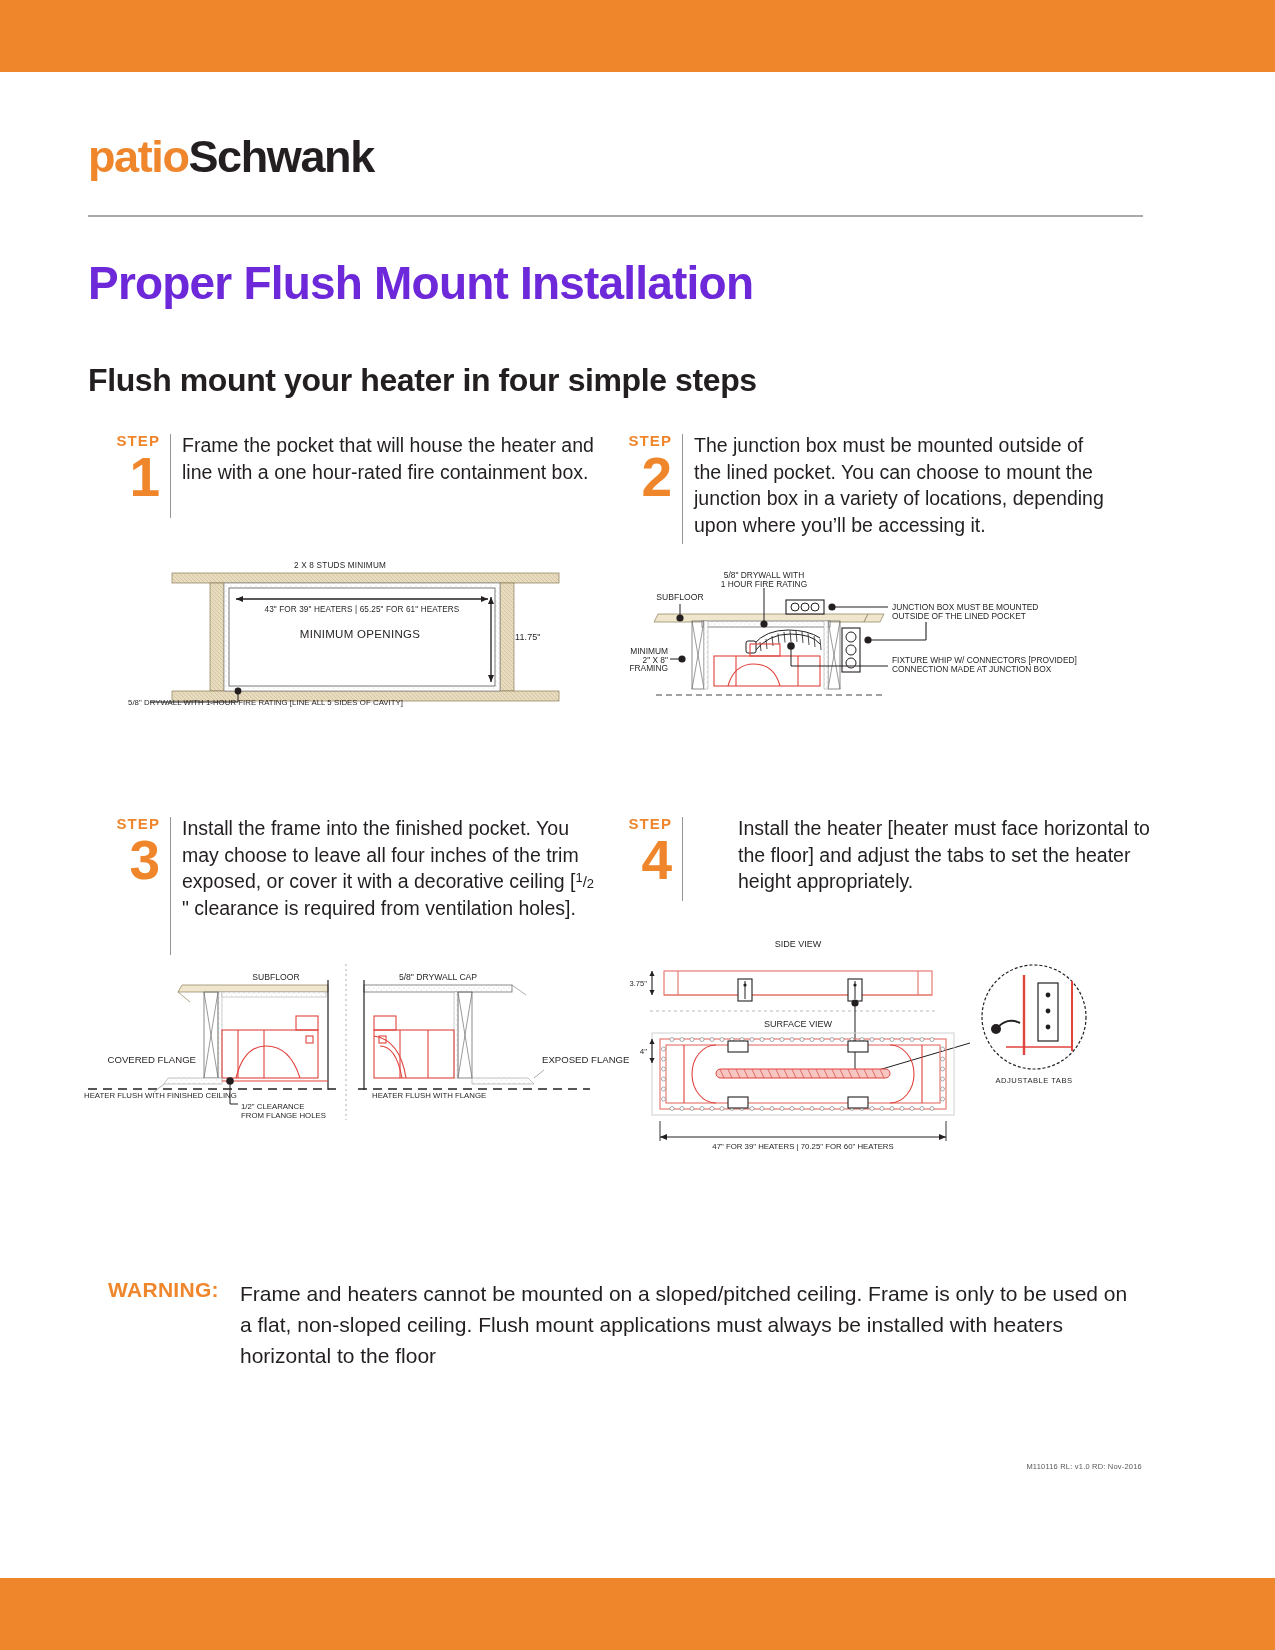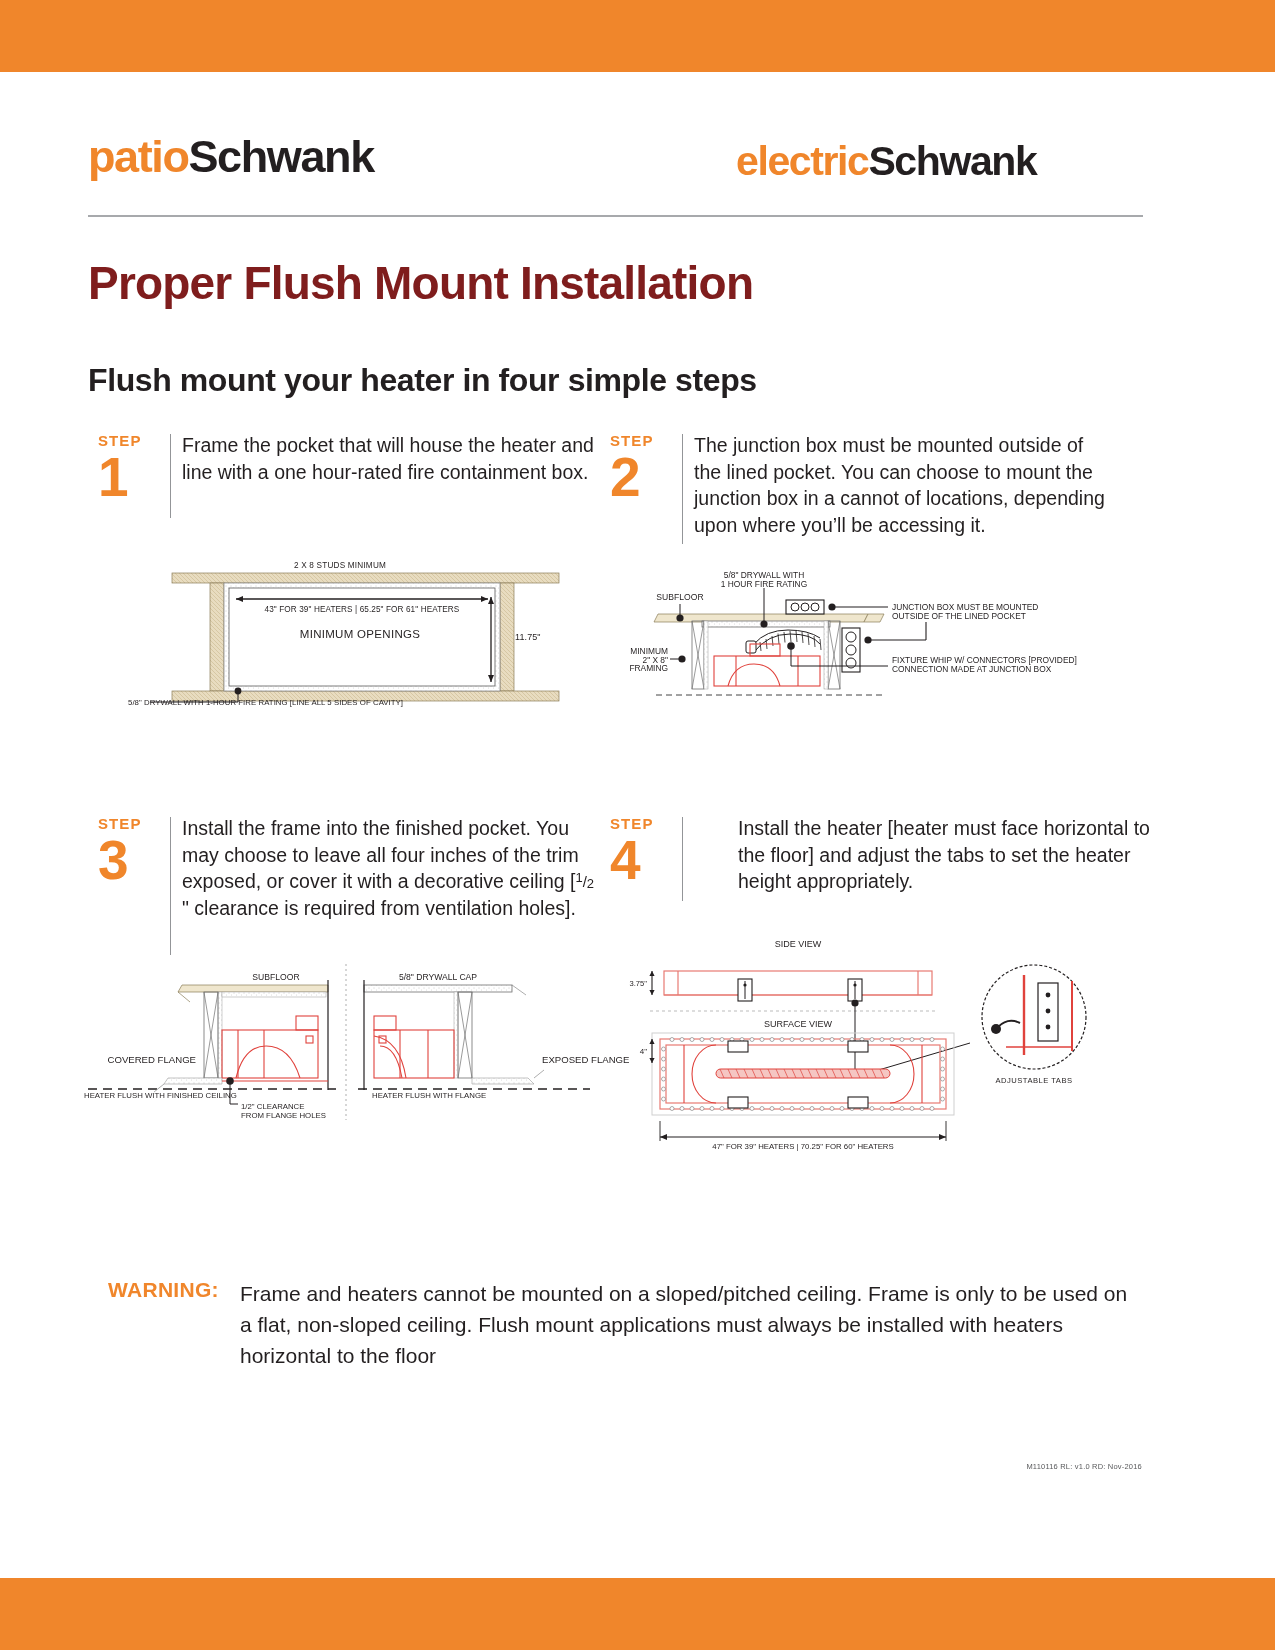--- a/index.html
+++ b/index.html
@@ -18,26 +18,26 @@
   
   .logos{position:absolute;left:88px;top:126px;width:1055px;height:62px;}
   .logo{position:absolute;font-size:45px;font-weight:bold;letter-spacing:-1.4px;line-height:62px;white-space:nowrap;}
   .logo .o{color:#F0862B;}
   .logo .k{color:#231F20;}
   .logo-left{left:0;top:0;}
   .logo-right{left:648px;top:4px;font-size:41px;}
   .rule{position:absolute;left:88px;top:215px;width:1055px;height:2px;background:#A7A9AC;}
 
   
-  .title{position:absolute;left:88px;top:255px;font-size:46px;font-weight:bold;color:#7f1d1d;letter-spacing:-0.8px;line-height:56px;white-space:nowrap;}
+  .title{position:absolute;left:88px;top:255px;font-size:46px;font-weight:bold;color:#6d28d9;letter-spacing:-0.8px;line-height:56px;white-space:nowrap;}
   .subtitle{position:absolute;left:88px;top:317px;font-size:32px;font-weight:bold;color:#231F20;letter-spacing:-0.4px;line-height:42px;white-space:nowrap;margin-top:42px;}
 
   
   .step{position:absolute;}
-  .step-label{position:absolute;left:0;top:0;width:62px;}
+  .step-label{position:absolute;left:0;top:0;width:62px;text-align:right;}
   .step-word{font-size:15px;font-weight:bold;color:#F0862B;letter-spacing:1.1px;line-height:17px;}
   .step-num{font-size:55px;font-weight:bold;color:#F0862B;line-height:52px;margin-top:2px;}
   .step-div{position:absolute;left:72px;top:2px;width:1px;background:#939598;}
   .step-body{position:absolute;left:84px;top:0;font-size:19.5px;color:#231F20;line-height:26.5px;}
   .frac{display:inline-block;position:relative;top:-1px;font-size:15px;line-height:1;}
   .frac sup{font-size:13px;vertical-align:5px;}
   .frac sub{font-size:13px;vertical-align:-1px;}
 
   
   .warn{position:absolute;left:108px;top:1278px;width:1035px;}
@@ -54,21 +54,20 @@
 </head>
 <body>
 
 <div class="page">
 
   <div class="bar-top"></div>
   <div class="bar-bottom"></div>
 
   <div class="logos">
     <div class="logo logo-left"><span class="o">patio</span><span class="k">Schwank</span></div>
-    <div class="logo logo-right"><span class="o">electric</span><span class="k">Schwank</span></div>
   </div>
   <div class="rule"></div>
 
   <div class="title">Proper Flush Mount Installation</div>
   <div class="subtitle">Flush mount your heater in four simple steps</div>
 
   <div class="step" style="left:98px;top:432px;width:500px;">
     <div class="step-label">
       <div class="step-word">STEP</div>
       <div class="step-num">1</div>
@@ -121,21 +120,21 @@
       <text class="dtext" x="18" y="145" font-size="7.8" letter-spacing="0.05">5/8" DRYWALL WITH 1-HOUR FIRE RATING [LINE ALL 5 SIDES OF CAVITY]</text>
     </svg>
   </div>
 
   <div class="step" style="left:610px;top:432px;width:500px;">
     <div class="step-label">
       <div class="step-word">STEP</div>
       <div class="step-num">2</div>
     </div>
     <div class="step-div" style="height:110px;"></div>
-    <div class="step-body" style="width:420px;">The junction box must be mounted outside of the lined pocket. You can choose to mount the junction box in a cannot of locations, depending upon where you’ll be accessing it.</div>
+    <div class="step-body" style="width:420px;">The junction box must be mounted outside of the lined pocket. You can choose to mount the junction box in a variety of locations, depending upon where you’ll be accessing it.</div>
   </div>
 
   <div class="diagram" style="left:636px;top:566px;">
     <svg width="510" height="145" viewBox="0 0 510 145">
 
       <polygon points="22,48 232,48 228,56 18,56" fill="#EFE6CD" stroke="#8a7c58" stroke-width="0.7"></polygon>
 
       <polygon points="232,48 248,48 244,56 228,56" fill="#EFE6CD" stroke="#8a7c58" stroke-width="0.7"></polygon>
 
       <rect x="66" y="55" width="128" height="6" fill="url(#dwpat)" stroke="#6f6f6f" stroke-width="0.8"></rect>

